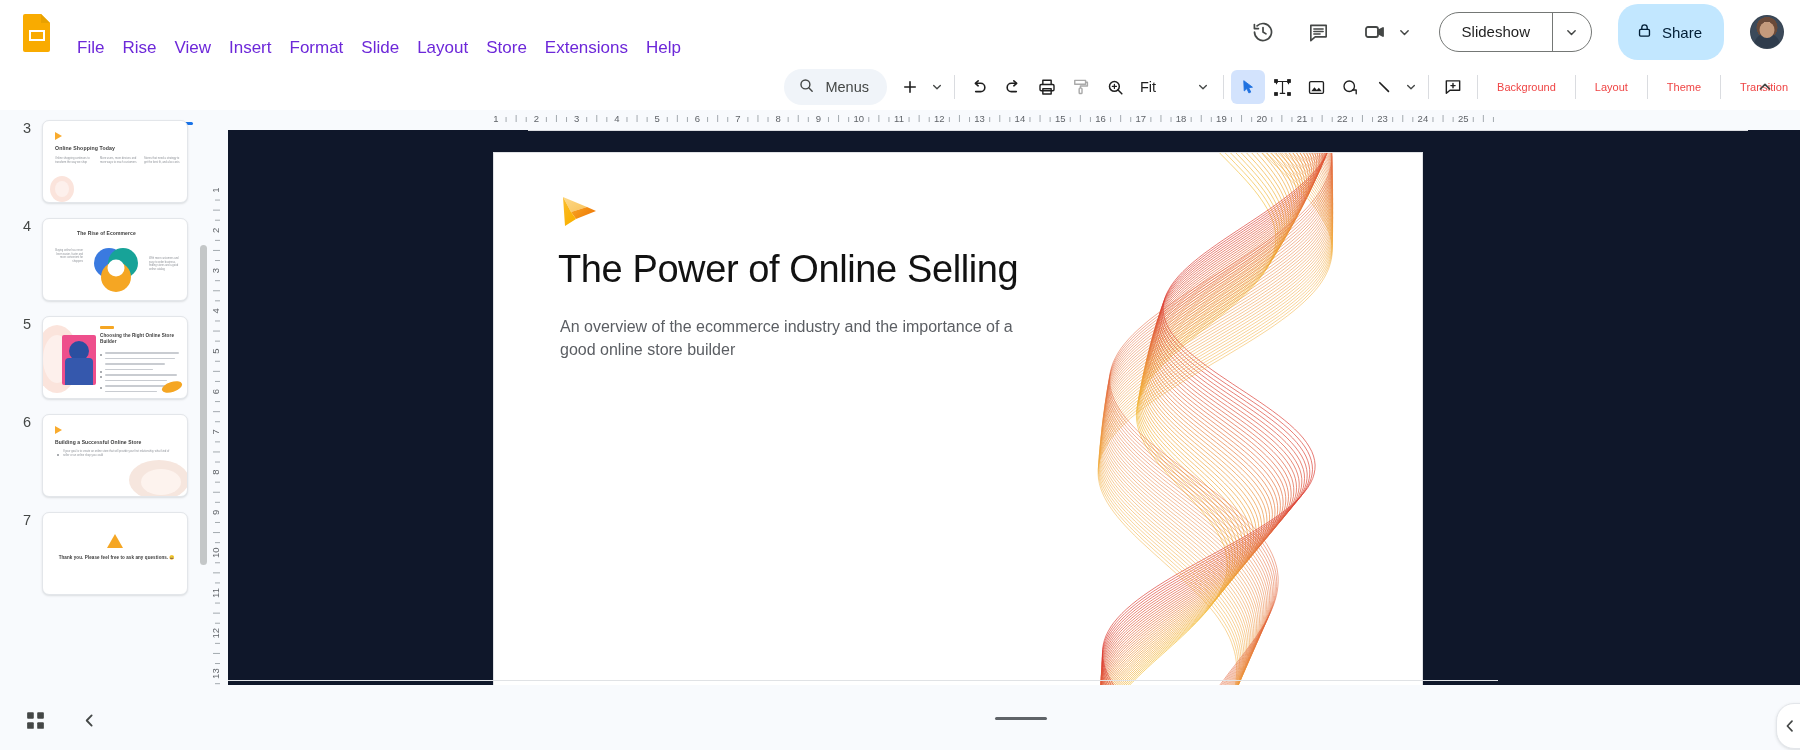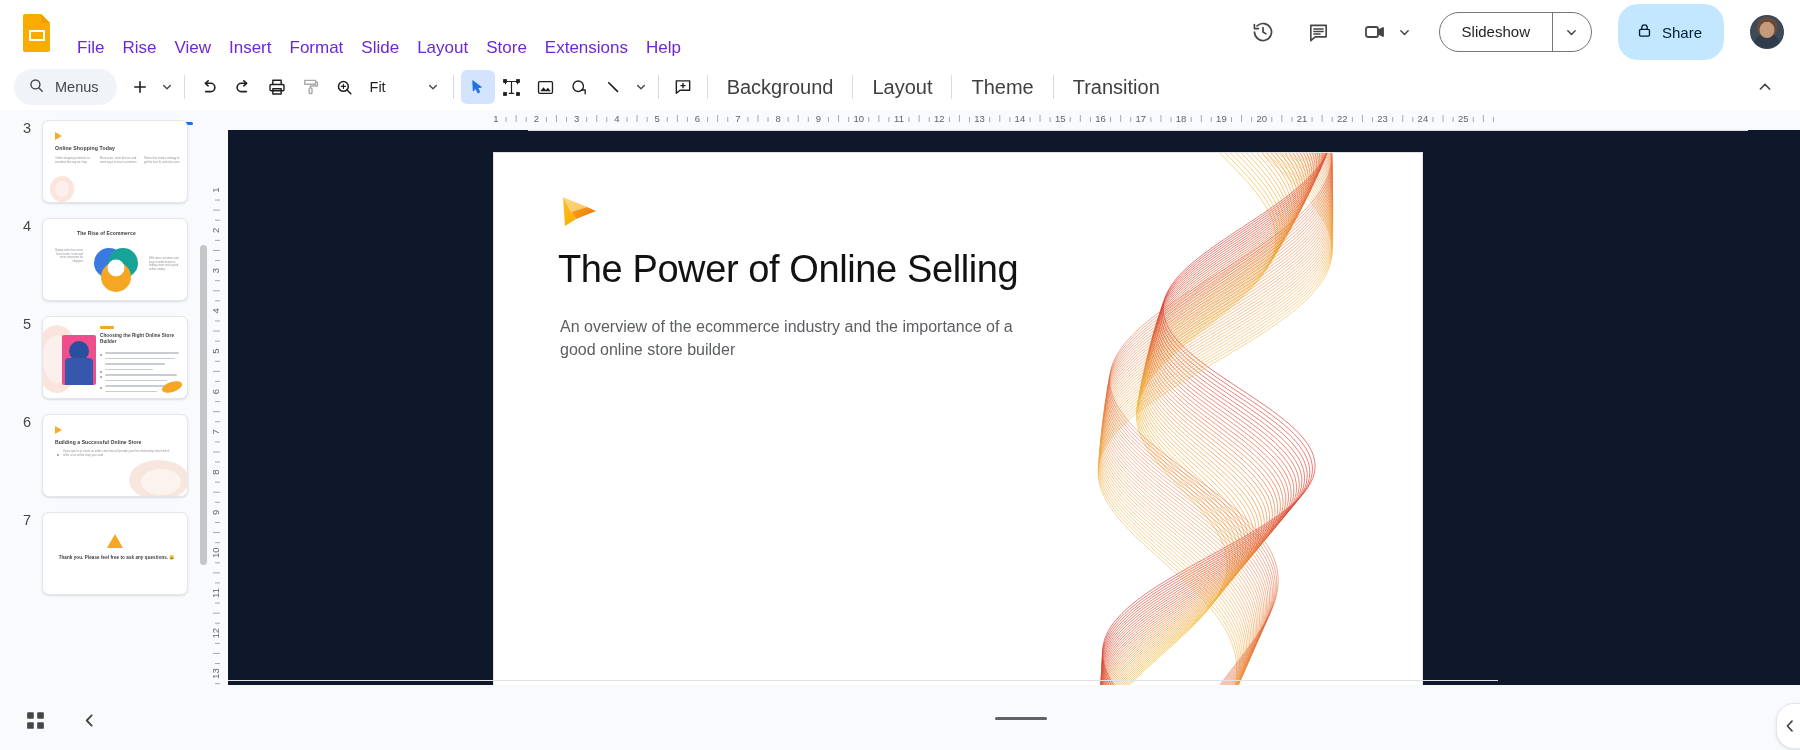--- a/index.html
+++ b/index.html
@@ -57,41 +57,41 @@
     width: 26px; height: 22px; border-radius: 13px 13px 6px 6px; background: #2f3c4c;
   }
   .avatar::before {
     content: ""; position: absolute; left: 50%; top: 18%; transform: translateX(-50%);
     width: 15px; height: 16px; border-radius: 50%; background: #c49a7c; z-index: 2;
   }
 
   
   .toolbar {
     position: absolute; left: 0; top: 64px; width: 1800px; height: 46px;
-    background: #fff; display: flex; align-items: center; padding-left: 14px;
+    background: #fff; display: flex; align-items: center; padding-left: 14px; justify-content: flex-end;
   }
   .menus-pill {
     display: flex; align-items: center; gap: 10px; height: 36px; padding: 0 18px 0 14px;
     border-radius: 18px; background: #f0f4f9; cursor: pointer; margin-right: 6px;
   }
   .menus-label { font-size: 14.5px; color: #444746; }
   .tb-btn {
     width: 34px; height: 34px; border-radius: 6px; display: flex; align-items: center;
     justify-content: center; cursor: pointer; flex: none;
   }
   .tb-btn.active { background: #d3e3fd; }
   .tb-btn.disabled { opacity: .38; cursor: default; }
   .tb-caret { width: 20px; height: 34px; display: flex; align-items: center; justify-content: center; cursor: pointer; flex: none; }
   .tb-sep { width: 1px; height: 24px; background: #dadce0; margin: 0 7px; flex: none; }
   .zoom-value {
     font-size: 14.5px; color: #1f1f1f; padding: 0 8px; min-width: 30px; cursor: pointer; line-height: 34px;
   }
   .zoom-caret { width: 26px; height: 34px; display: flex; align-items: center; justify-content: center; cursor: pointer; margin-left: 26px; }
   .tb-text {
-    font-size: 20px; color: #404040; padding: 7px 12px; border-radius: 6px; cursor: pointer; white-space: nowrap;
+    font-size: 11px; color: #ef4444; padding: 7px 12px; border-radius: 6px; cursor: pointer; white-space: nowrap;
   }
   .collapse-btn { position: absolute; right: 18px; top: 6px; width: 34px; height: 34px;
     border-radius: 50%; display: flex; align-items: center; justify-content: center; cursor: pointer; }
 
   
   .workspace { position: absolute; left: 0; top: 110px; width: 1800px; height: 640px; background: #f8fafd; }
 
   
   .filmstrip {
     position: absolute; left: 0; top: 0; width: 228px; height: 575px;

